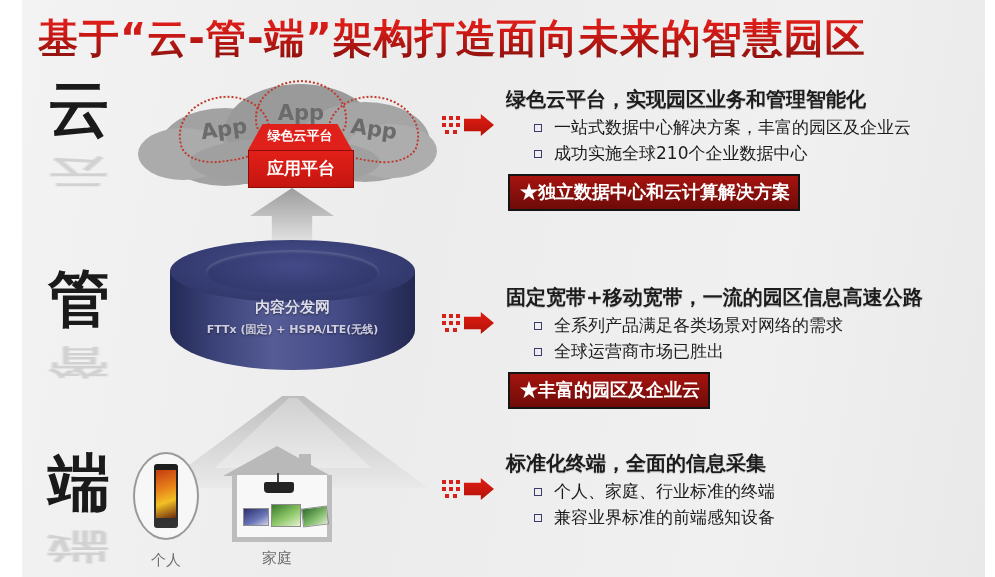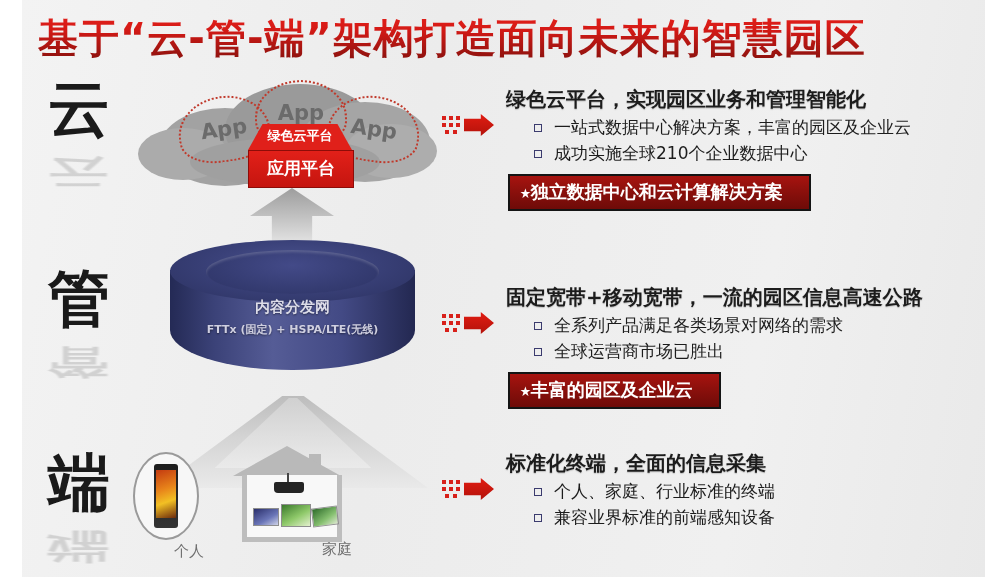--- a/index.html
+++ b/index.html
@@ -129,37 +129,36 @@
     opacity:.7;
   }
 
   
   .devgroup{position:absolute;text-align:center;}
   .devoval{
     border:2px solid #9a9a9a;border-radius:50%;
     background:#f7f7f7;position:relative;overflow:hidden;
   }
   .devlabel{
-    margin-top:2px;color:#6e6e6e;font-size:15px;
+    margin-top:11px;color:#6e6e6e;font-size:15px;
     font-family:Liberation Mono, monospace;
-    text-align:right;
   }
   #dev-person{left:106px;top:452px;width:76px;}
   #dev-person .devoval{width:62px;height:84px;margin:0 auto;}
   #phone{
     position:absolute;left:19px;top:10px;width:24px;height:64px;
     background:linear-gradient(180deg,#1d1d1d 0%,#333 100%);
     border-radius:3px;
   }
   #phone-scr{
     position:absolute;left:2px;top:6px;width:20px;height:48px;
     background:linear-gradient(160deg,#c43b10 0%,#e8841a 40%,#f2c024 65%,#6c2a0c 100%);
   }
 
-  #dev-home{left:200px;top:446px;width:130px;}
+  #dev-home{left:190px;top:446px;width:130px;}
   #house{
     position:relative;width:108px;height:92px;margin:0 auto;
   }
   #house-roof{
     position:absolute;left:0;top:0;width:0;height:0;
     border-left:54px solid transparent;border-right:54px solid transparent;
     border-bottom:30px solid #b9b9b9;
   }
   #house-body{
     position:absolute;left:9px;top:29px;width:90px;height:62px;
@@ -230,22 +229,22 @@
   }
   ul.blist li:before{
     content:"";position:absolute;left:-20px;top:9px;
     width:6px;height:6px;border:1px solid #3b3b6e;background:transparent;
   }
   .redbar{
     margin:8px 0 0 66px;display:inline-block;
     background:linear-gradient(180deg,#a7130f 0%,#8c100c 45%,#6e0b08 100%);
     border:2px solid #141414;
     color:#ffffff;font-size:18px;font-weight:bold;
-    padding:4px 26px 5px 10px;
-    font-family:Liberation Mono, monospace;white-space:nowrap;
+    padding:4px 8px 5px 10px;
+    font-family:Liberation Sans, sans-serif;white-space:nowrap;
   }
 </style>
 </head>
 <body>
 
 <div id="slide">
 
   <div id="title">基于“云-管-端”架构打造面向未来的智慧园区</div>
 
   <div class="bigchar" id="char-yun">

